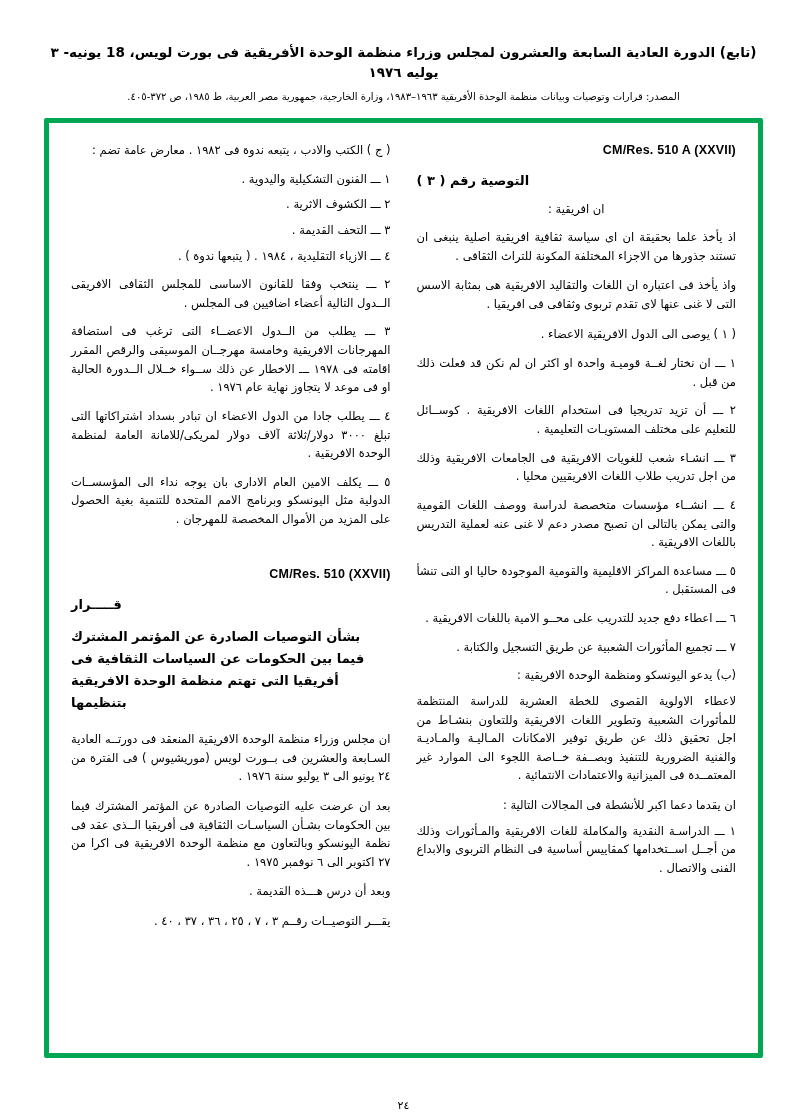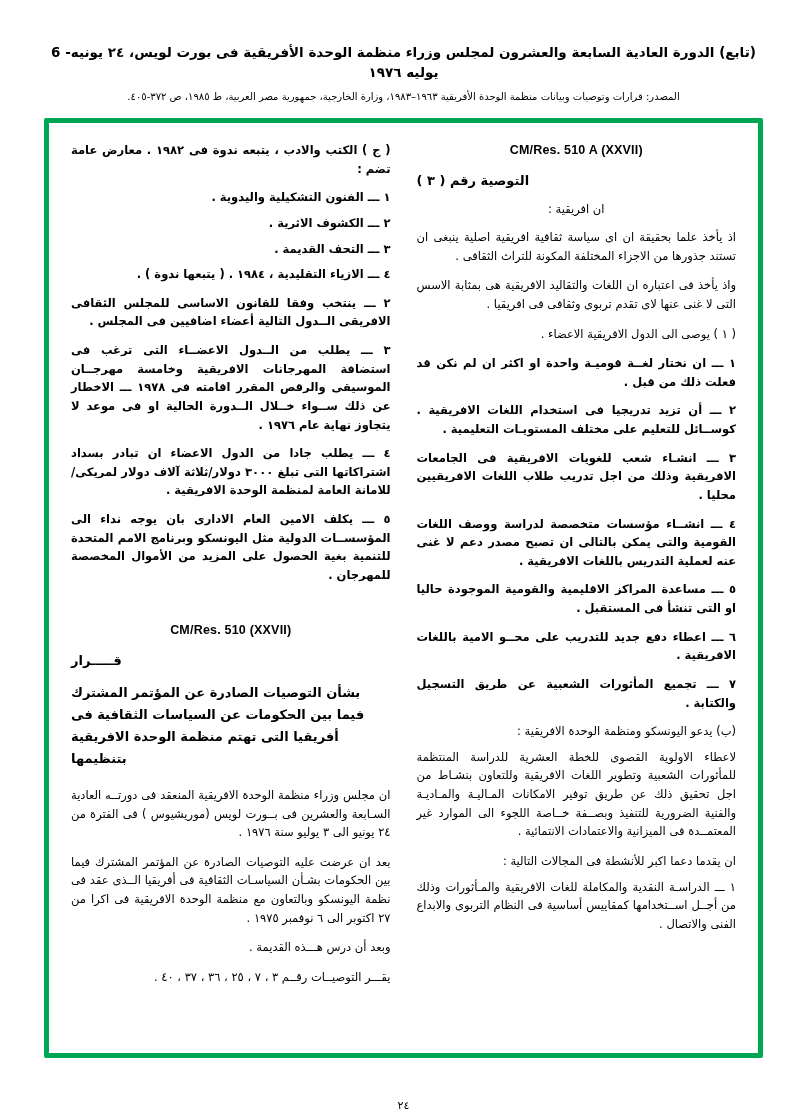--- a/index.html
+++ b/index.html
@@ -61,21 +61,21 @@
     flex: 1 1 0;
     direction: rtl;
     text-align: right;
   }
   .col-right { width: 48%; }
   .col-left  { width: 48%; }
 
   .res-code {
     font-family: "Liberation Sans", sans-serif;
     direction: ltr;
-    text-align: center;
+    text-align: right;
     font-size: 12.5px;
     font-weight: bold;
     margin: 2px 0 16px 0;
     letter-spacing: .2px;
   }
   .center-head {
     text-align: left;
     font-weight: bold;
     font-size: 13px;
     margin: 0 0 14px 0;
@@ -99,41 +99,40 @@
   }
   p.para.justify-both {
     text-align: justify;
   }
   p.item {
     font-size: 11.5px;
     line-height: 1.62;
     margin: 0 0 10px 0;
     text-align: justify;
     text-align-last: right;
-    font-weight: bold;
   }
   p.tight { margin-bottom: 7px; }
   p.center { text-align: center; }
   .spacer-lg { height: 26px; }
   .page-number {
     position: absolute;
     bottom: 2px;
     left: 0;
     right: 0;
     text-align: center;
     font-size: 11px;
   }
 </style>
 </head>
 <body>
 
 <div class="page">
 
   <div class="header-block">
-    <div class="doc-title">(تابع) الدورة العادية السابعة والعشرون لمجلس وزراء منظمة الوحدة الأفريقية فى بورت لويس، ٢٤ يونيه- 6 يوليه ١٩٧٦</div>
+    <div class="doc-title">(تابع) الدورة العادية السابعة والعشرون لمجلس وزراء منظمة الوحدة الأفريقية فى بورت لويس، 18 يونيه- ٣ يوليه ١٩٧٦</div>
     <div class="doc-source">المصدر: قرارات وتوصيات وبيانات منظمة الوحدة الأفريقية ١٩٦٣–١٩٨٣، وزارة الخارجية، جمهورية مصر العربية، ط ١٩٨٥، ص ٣٧٢-٤٠٥.</div>
   </div>
 
   <div class="frame">
     <div class="frame-inner">
 
       <div class="col col-right">
         <div class="res-code">CM/Res. 510 A  (XXVII)</div>
         <div class="center-head">التوصية رقم ( ٣ )</div>
         <p class="lead">ان افريقية :</p>

